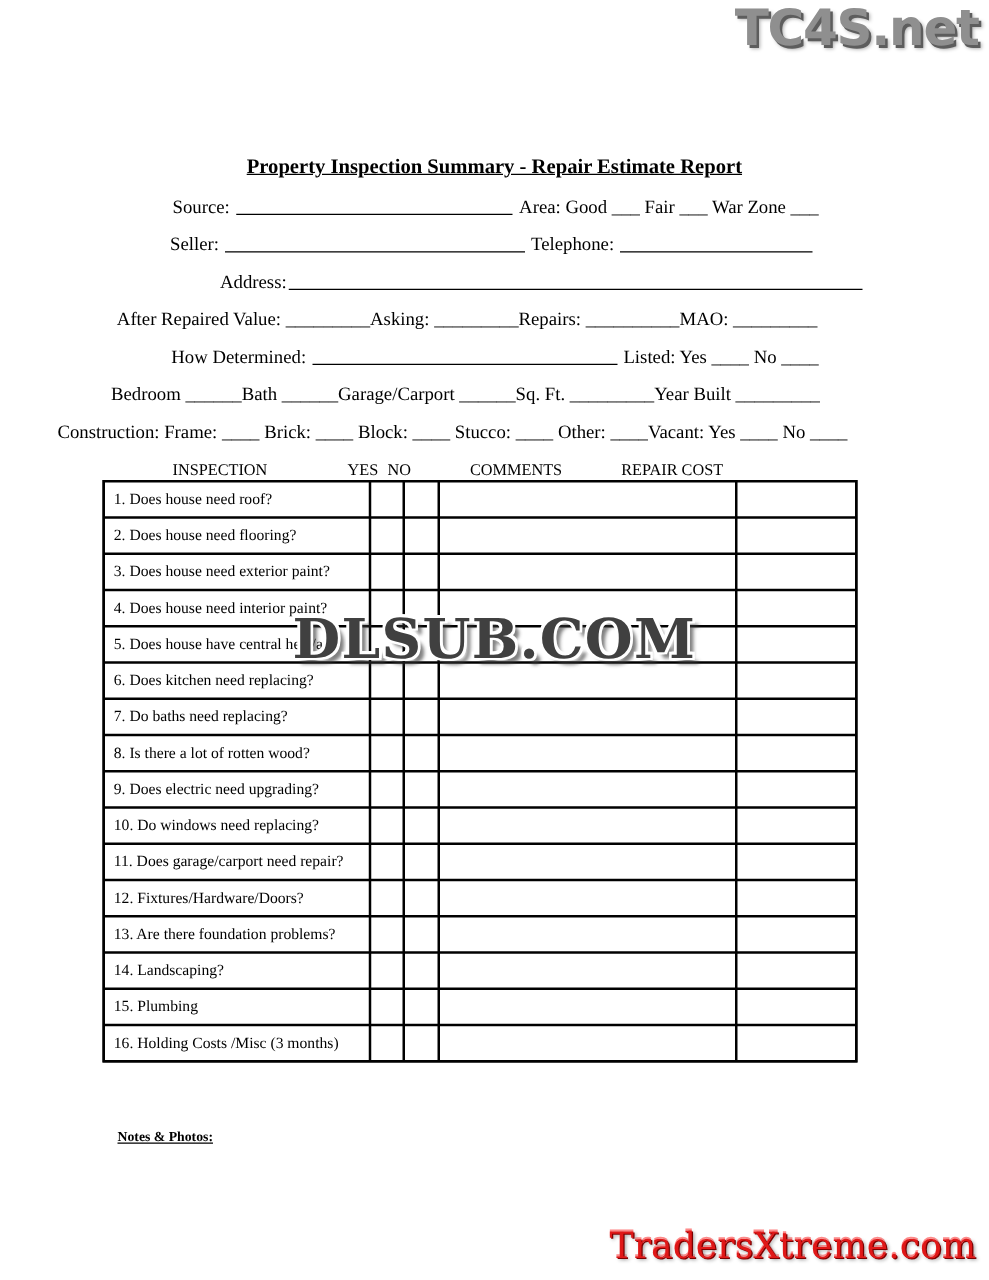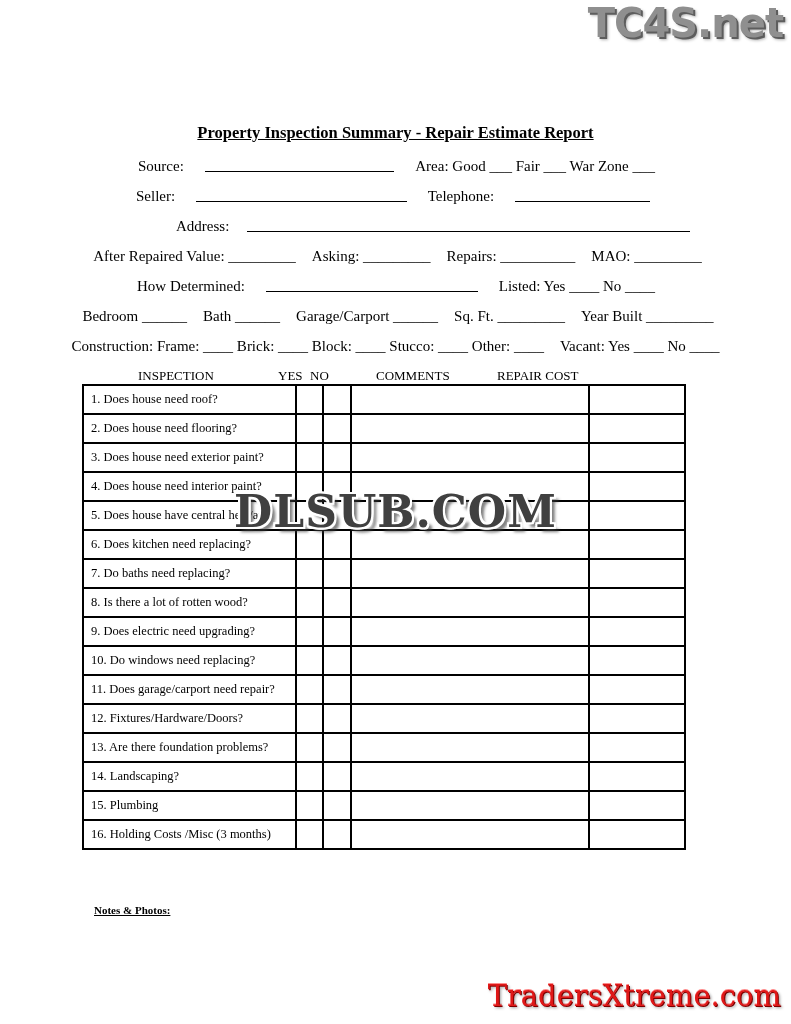--- a/index.html
+++ b/index.html
@@ -37,27 +37,27 @@
   
   .title {
     position:absolute; top:123px; left:0; width:100%;
     text-align:center; font-size:16.5px; font-weight:bold;
     text-decoration:underline;
   }
 
   
   .fline {
     position:absolute; display:flex; align-items:flex-end;
-    font-size:15px; line-height:17px; white-space:pre;gap:16px;
+    font-size:15px; line-height:17px; white-space:pre;
   }
   .blank {
     border-bottom:1.3px solid #000; height:10px;
     margin:0 5px 3px 5px;
   }
-  .spread { justify-content:center; }
+  .spread { justify-content:flex-end; }
 
   
   .thead { position:absolute; left:82px; top:368px; width:604px; height:15px; font-size:13px; }
   .thead span { position:absolute; white-space:nowrap; }
   .grid {
     position:absolute; left:82px; top:384px; width:604px;
     display:grid; grid-template-columns:211px 25px 26px 236px 1fr;
     grid-auto-rows:27px; gap:2px; background:#000; border:2px solid #000;
   }
   .cell { background:#fff; }

